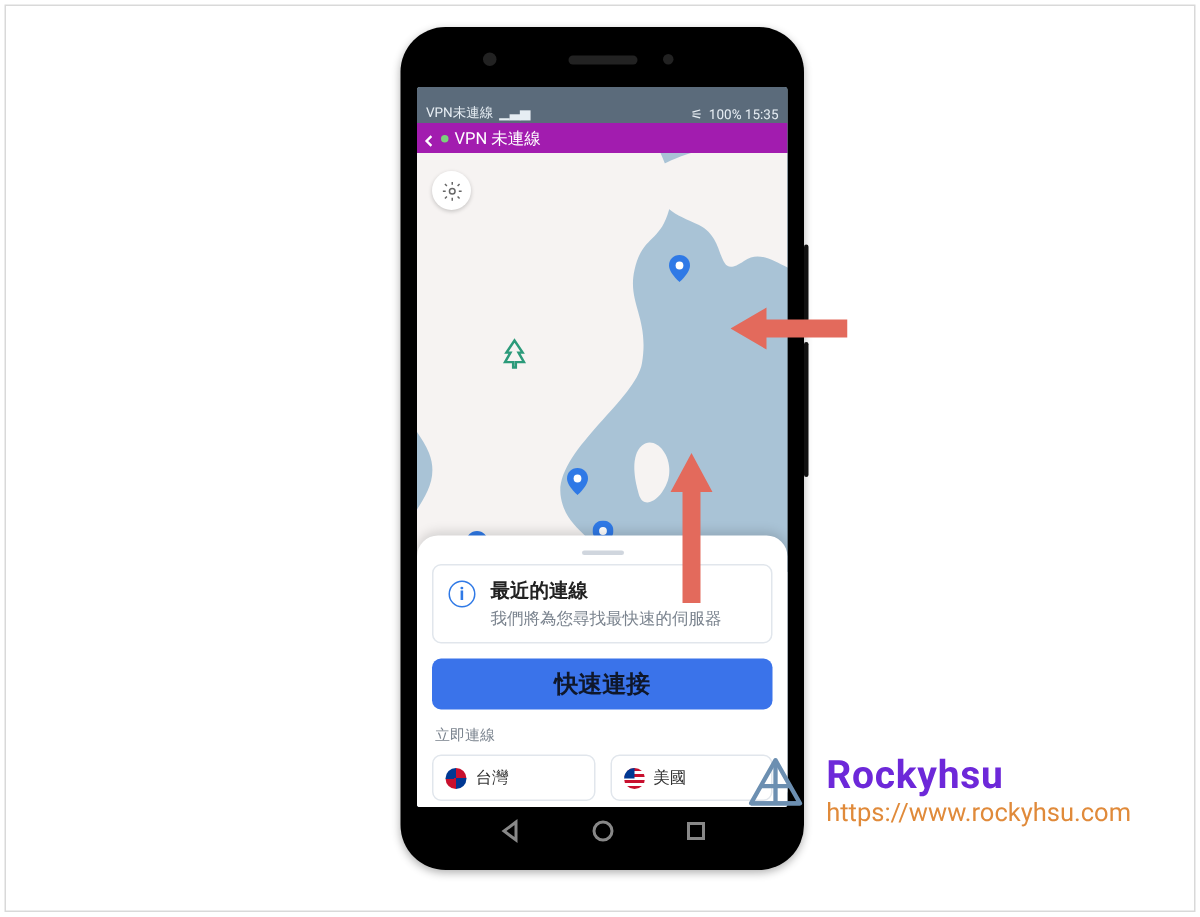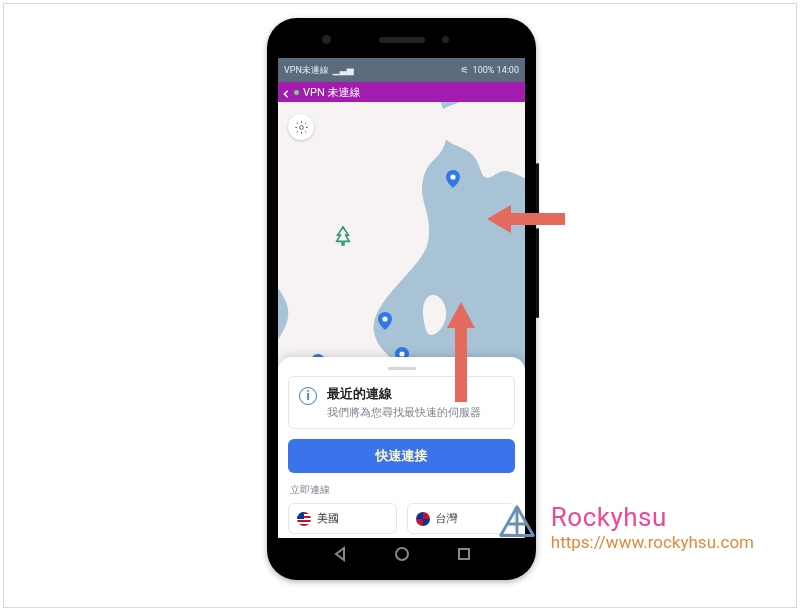--- a/index.html
+++ b/index.html
@@ -53,21 +53,21 @@
   }
   .nav-bar {
     position:absolute; left:11px; right:11px; bottom:11px; height:30px;
     display:flex; justify-content:center; gap:46px; align-items:center;
   }
   .nav-btn { width:16px; height:16px; }
   .nav-btn svg { stroke:#888; fill:none; stroke-width:2; }
   
   .status {
     height:24px; background:#5b6b7b; color:#e6edf3;
-    font-size:9px; display:flex; align-items:center; justify-content:space-between;
+    font-size:9px; display:flex; align-items:flex-end; justify-content:space-between;
     padding:0 6px;
   }
   .status .l, .status .r { display:flex; gap:4px; align-items:center; }
   .app-header {
     height:20px; background:#a21caf; color:#fff;
     font-size:11px; display:flex; align-items:center; padding:0 4px;
   }
   .chev { display:inline-block; width:8px; height:8px; margin-right:4px; }
   .chev svg { stroke:#fff; fill:none; stroke-width:2; }
   .dot { width:5px; height:5px; border-radius:50%; background:#7bd17b; margin-right:4px; }
@@ -110,22 +110,22 @@
   }
   .info-icon {
     width:18px; height:18px; border:1.6px solid #2f79e6; border-radius:50%;
     color:#2f79e6; font-weight:700; font-size:12px;
     display:flex; align-items:center; justify-content:center;
     flex:0 0 18px; margin-top:2px;
   }
   .card-title { font-size:13px; color:#222; font-weight:600; }
   .card-sub { font-size:11px; color:#7a838e; margin-top:2px; }
   .cta {
-    width:100%; height:34px; background:#3a73ea; color:#fef9c3;
-    border:none; border-radius:6px; font-size:13px; font-weight:600;
+    width:100%; height:34px; background:#3a73ea; color:#0f172a;
+    border:none; border-radius:6px; font-size:16px; font-weight:600;
     cursor:pointer;
   }
   .recent-label { font-size:10px; color:#7a838e; margin:10px 2px 6px; }
   .country-row { display:flex; gap:10px; }
   .country {
     flex:1; background:#fff; border:1px solid #e1e6ec; border-radius:6px;
     padding:7px 8px; display:flex; align-items:center; gap:6px;
     font-size:11px; color:#333;
   }
   .flag { width:14px; height:14px; border-radius:50%; }
@@ -141,21 +141,21 @@
   }
   .arrow svg { display:block; }
   
   .watermark {
     position:absolute; right:46px; bottom:58px;
     display:flex; align-items:center; gap:10px;
     color:#3c6ea8;
   }
   .watermark .logo svg { width:48px; height:48px; }
   .watermark .txt { display:flex; flex-direction:column; }
-  .watermark .name { font-size:26px; font-weight:400; color:#ec4899; letter-spacing:.5px; }
+  .watermark .name { font-size:26px; font-weight:700; color:#6d28d9; letter-spacing:.5px; }
   .watermark .url { font-size:17px; color:#e08a3a; }
 </style>
 </head>
 <body>
 
 <div class="frame"></div>
 
 <div class="phone">
   <div class="speaker"></div>
   <div class="cam"></div>
@@ -163,21 +163,21 @@
 
   <div class="screen">
 
     <div class="status">
       <div class="l">
         <span>VPN未連線</span>
         <span>▁▃▅</span>
       </div>
       <div class="r">
         <span>⚟</span>
-        <span>100%  14:00</span>
+        <span>100%  15:35</span>
       </div>
     </div>
 
     <div class="app-header">
       <span class="chev">
         <svg viewBox="0 0 10 10">
             <path d="M7 1 3 5l4 4"></path>
           </svg>
       </span>
       <span class="dot"></span>
@@ -250,26 +250,26 @@
           <div class="info-icon">i</div>
           <div>
             <div class="card-title">最近的連線</div>
             <div class="card-sub">我們將為您尋找最快速的伺服器</div>
           </div>
         </div>
         <button class="cta">快速連接</button>
         <div class="recent-label">立即連線</div>
         <div class="country-row">
           <div class="country">
+            <span class="flag flag-tw"></span>
+            <span>台灣</span>
+          </div>
+          <div class="country">
             <span class="flag flag-us"></span>
             <span>美國</span>
-          </div>
-          <div class="country">
-            <span class="flag flag-tw"></span>
-            <span>台灣</span>
           </div>
         </div>
       </div>
     </div>
   </div>
 
   <div class="nav-bar">
     <div class="nav-btn">
       <svg viewBox="0 0 16 16">
           <path d="M12 2 4 8l8 6z"></path>

